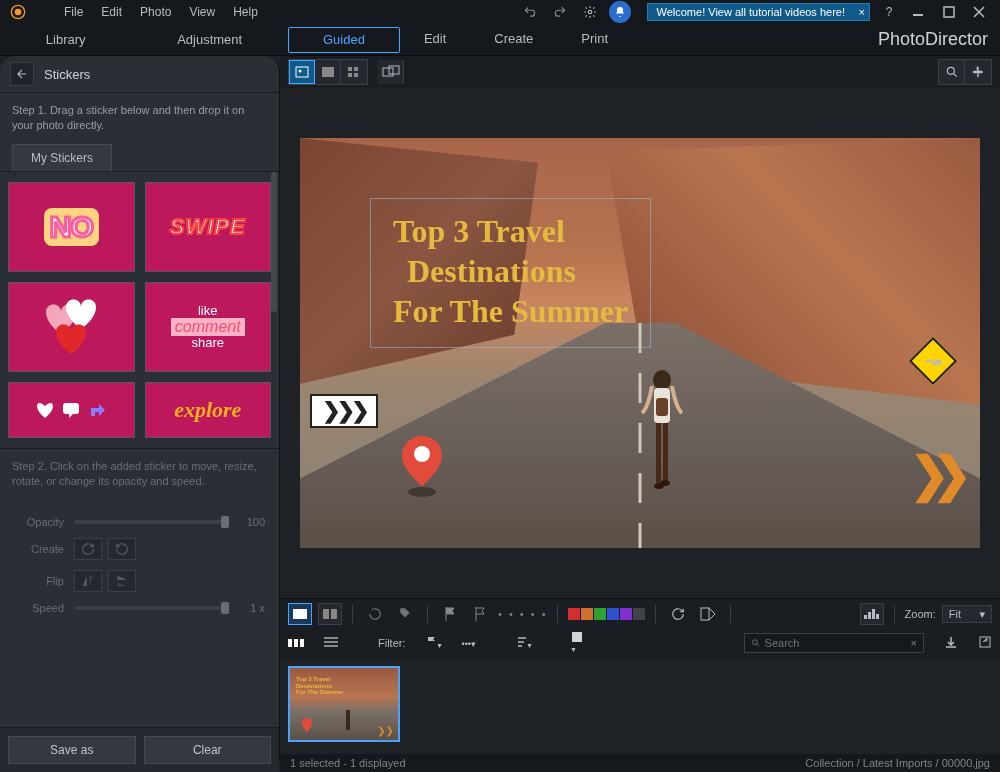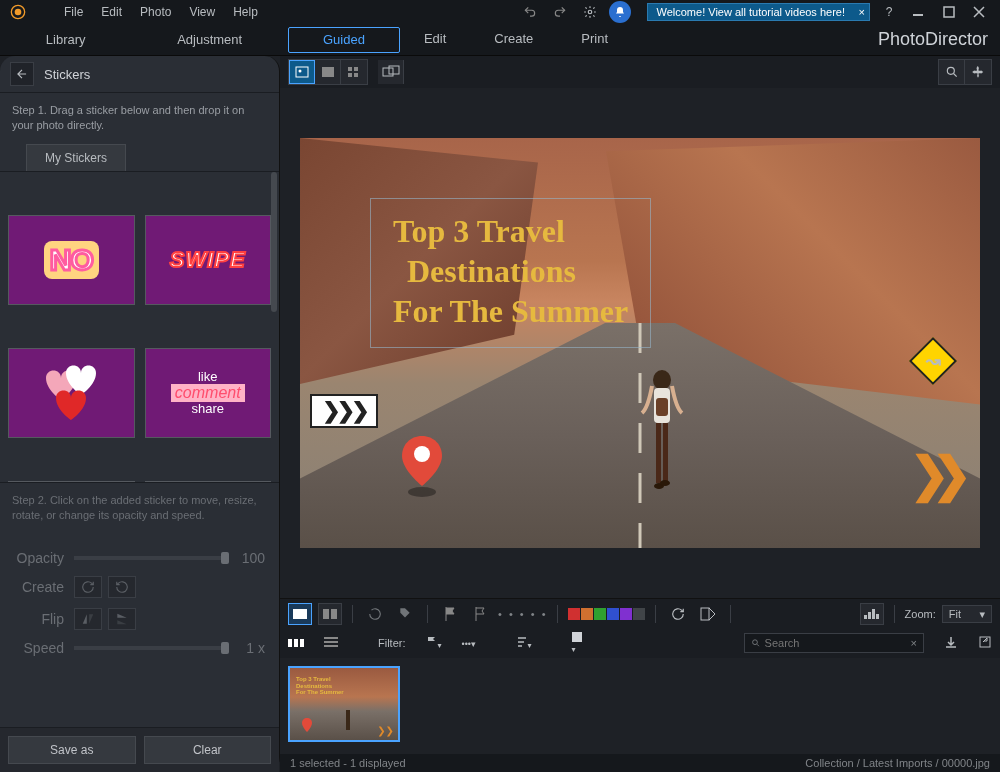--- a/index.html
+++ b/index.html
@@ -26,37 +26,37 @@
   .app-title { margin-left: auto; padding-right: 12px; font-size: 18px; color: #cfd3d8; font-weight: 300; }
   
   .body-row { display: flex; height: calc(100% - 56px); }
   
   
   .left-panel { width: 288px; background: #2a2e35; display: flex; flex-direction: column; border-right: 1px solid #111; border-radius: 15px; }
   .panel-header { display: flex; align-items: center; padding: 6px 10px; border-bottom: 1px solid #1a1d22; }
   .panel-header .back { width: 24px; height: 24px; background: #202329; display: flex; align-items: center; justify-content: center; cursor: pointer; margin-right: 10px; border: 1px solid #3a3e45; }
   .panel-header .title { font-size: 13px; color: #d0d3d8; }
   .step-text { padding: 10px 12px; font-size: 11px; color: #9a9ea4; line-height: 1.4; }
-  .tabstrip { display: flex; border-bottom: 1px solid #1a1d22; padding-left: 26px; }
+  .tabstrip { display: flex; border-bottom: 1px solid #1a1d22; padding-left: 12px; }
   .tab { padding: 6px 18px; font-size: 12px; background: #35393f; border: 1px solid #45494f; border-bottom: none; cursor: pointer; }
   
   .sticker-grid { padding: 10px 8px; display: grid; grid-template-columns: 1fr 1fr; gap: 10px; overflow-y: auto; max-height: 310px; position: relative; }
-  .sticker-cell { border: 1px solid #55595f; height: 90px; display: flex; align-items: center; justify-content: center; background: #701a75; position: relative; overflow: hidden; margin-top: 33px; }
+  .sticker-cell { border: 1px solid #55595f; height: 90px; display: flex; align-items: center; justify-content: center; background: #be185d; position: relative; overflow: hidden; }
   .sticker-no { font-family: Impact, sans-serif; font-size: 30px; font-weight: 900; color: #fff; -webkit-text-stroke: 3px #ff5ca0; background: #ffd480; padding: 2px 6px; border-radius: 8px; letter-spacing: -1px; }
   .sticker-swipe { font-family: Impact, sans-serif; font-size: 22px; font-weight: 900; color: #fff; -webkit-text-stroke: 2px #ff4040; letter-spacing: 1px; font-style: italic; }
   .hearts { position: relative; width: 80px; height: 70px; }
   .lcs { font-family: cursive; font-size: 13px; text-align: center; line-height: 1.1; }
   .lcs .c { color: #ff4d6d; font-style: italic; font-size: 16px; background: #ffb3c6; padding: 0 4px; }
   .lcs .w { color: #fff; }
   .explore { font-family: cursive; font-size: 22px; color: #f2b21d; font-style: italic; font-weight: bold; }
   .sticker-icons { display: flex; gap: 6px; align-items: center; }
   
   .step2 { padding: 10px 12px; font-size: 11px; color: #6a6e74; line-height: 1.4; border-top: 1px solid #1a1d22; }
   .controls { padding: 6px 14px 10px; }
-  .ctrl-row { display: flex; align-items: center; margin: 10px 0; font-size: 14px; color: #6a6e74; }
+  .ctrl-row { display: flex; align-items: center; margin: 10px 0; font-size: 11px; color: #6a6e74; }
   .ctrl-label { width: 50px; text-align: right; margin-right: 10px; }
   .slider { flex: 1; height: 4px; background: #3a3e45; position: relative; margin-right: 8px; }
   .slider-thumb { position: absolute; top: -4px; width: 8px; height: 12px; background: #6a6e74; border-radius: 2px; }
   .ctrl-val { width: 28px; text-align: right; }
   .iconbox { width: 28px; height: 22px; border: 1px solid #3a3e45; display: flex; align-items: center; justify-content: center; margin-right: 6px; color: #5a5e64; background: #25282e; }
   
   .bottom-btns { display: flex; gap: 8px; padding: 8px; margin-top: auto; border-top: 1px solid #1a1d22; background: #25282e; }
   .bottom-btns button { flex: 1; padding: 6px; background: #35393f; border: 1px solid #45494f; color: #c0c3c8; cursor: pointer; font-size: 12px; }
   
   

